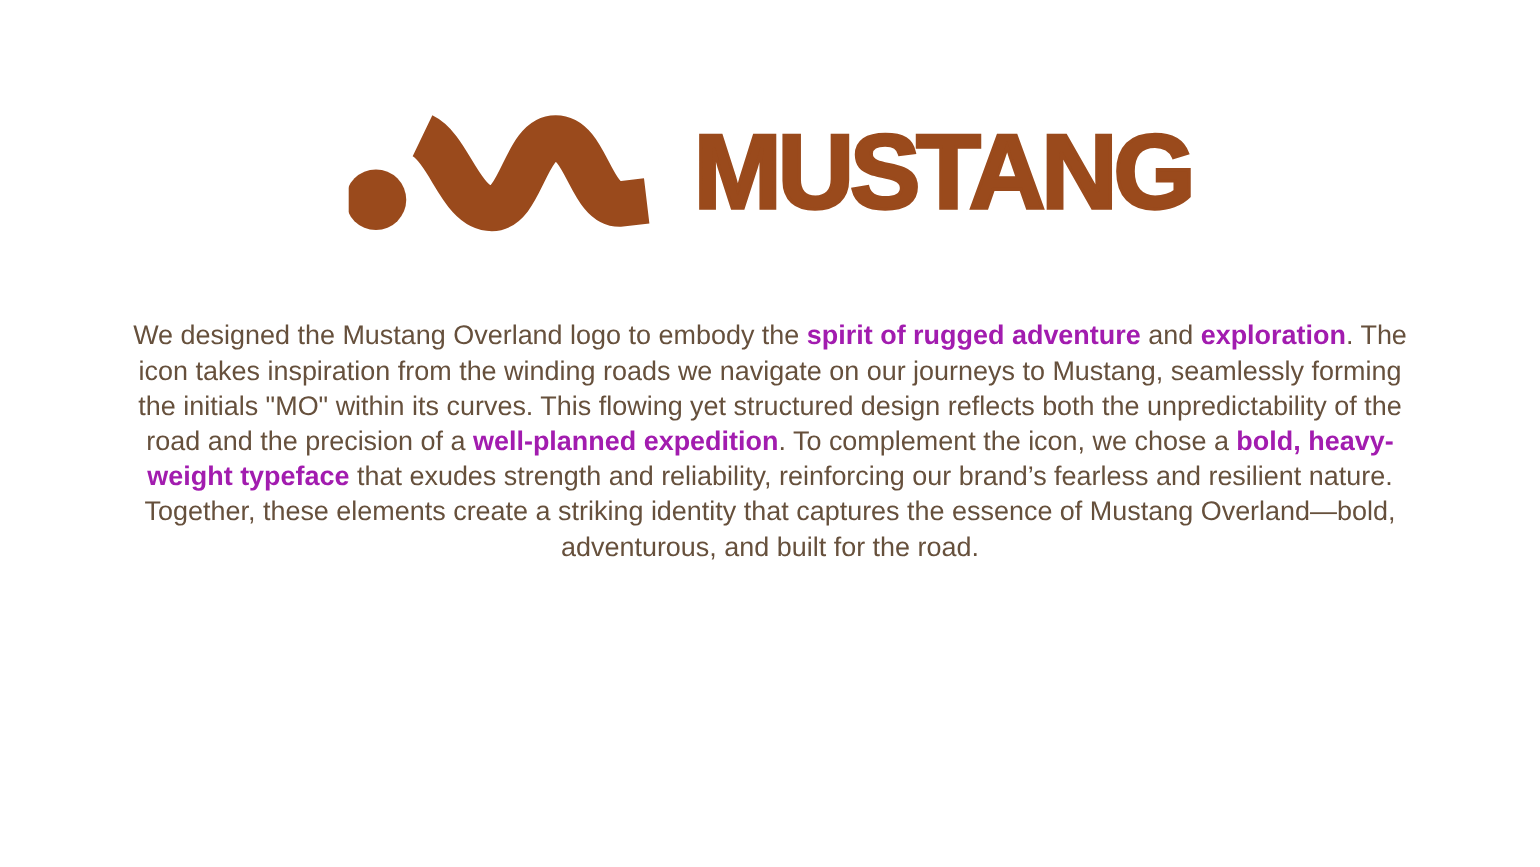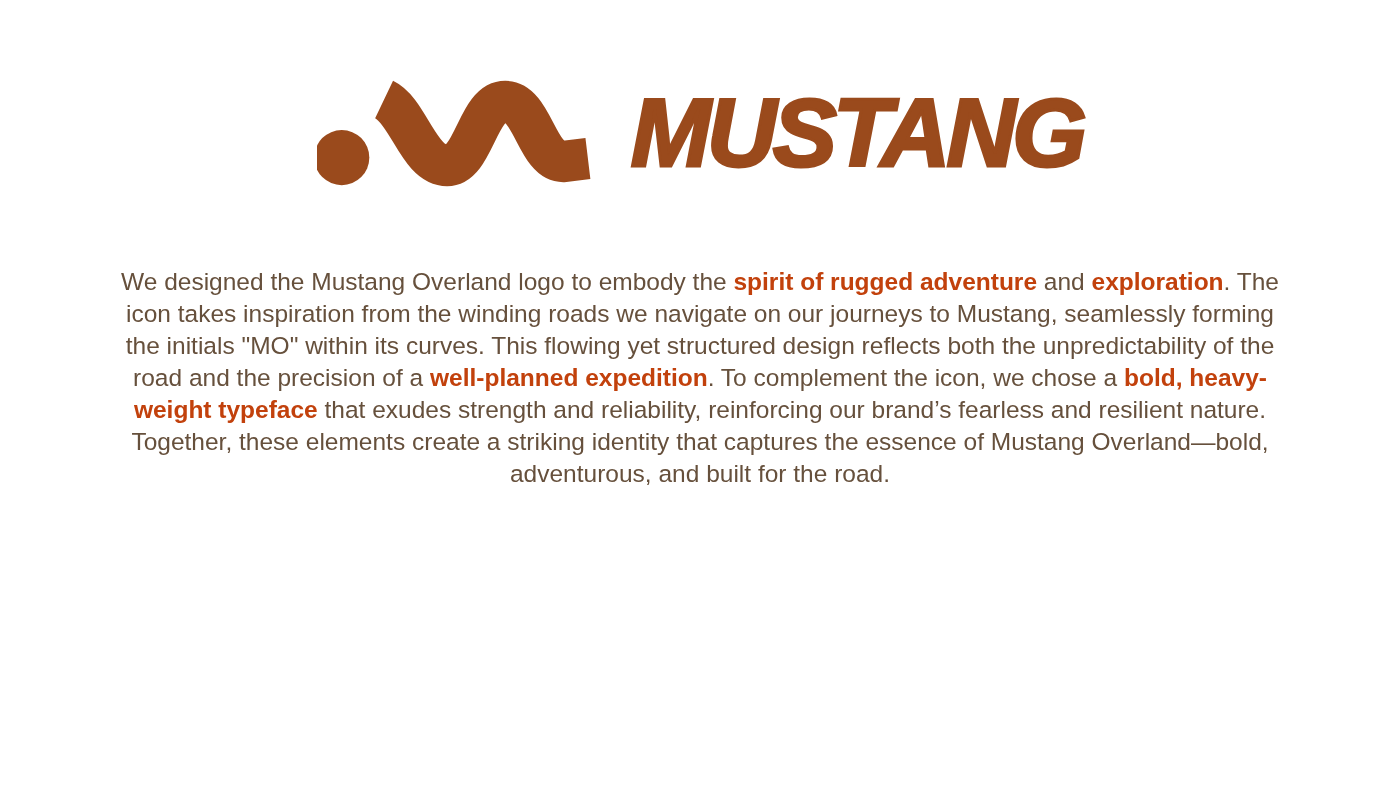--- a/index.html
+++ b/index.html
@@ -13,22 +13,21 @@
     height: 788px;
     background: #ffffff;
     overflow: hidden;
     font-family: "Liberation Sans", sans-serif;
   }
   .logo-row {
     display: flex;
     align-items: center;
     justify-content: center;
     gap: 40px;
-    padding-top: 68px;
-    font-style: italic;
+    padding-top: 92px;
   }
   .logo-icon {
     width: 274px;
     height: 128px;
     flex: 0 0 auto;
   }
   .wordmark {
     color: #9a4a1c;
     font-weight: bold;
     font-size: 96px;
@@ -43,21 +42,21 @@
   .description {
     max-width: 1160px;
     margin: 70px auto 0;
     text-align: center;
     font-size: 24.5px;
     line-height: 32px;
     color: #66503c;
   }
   .description .b {
     font-weight: bold;
-    color: #c2410c;
+    color: #a21caf;
   }
 </style>
 </head>
 <body>
 
 <div class="page">
 
   <div class="logo-row">
 
     <svg class="logo-icon" viewBox="0 0 276 130" aria-hidden="true">

